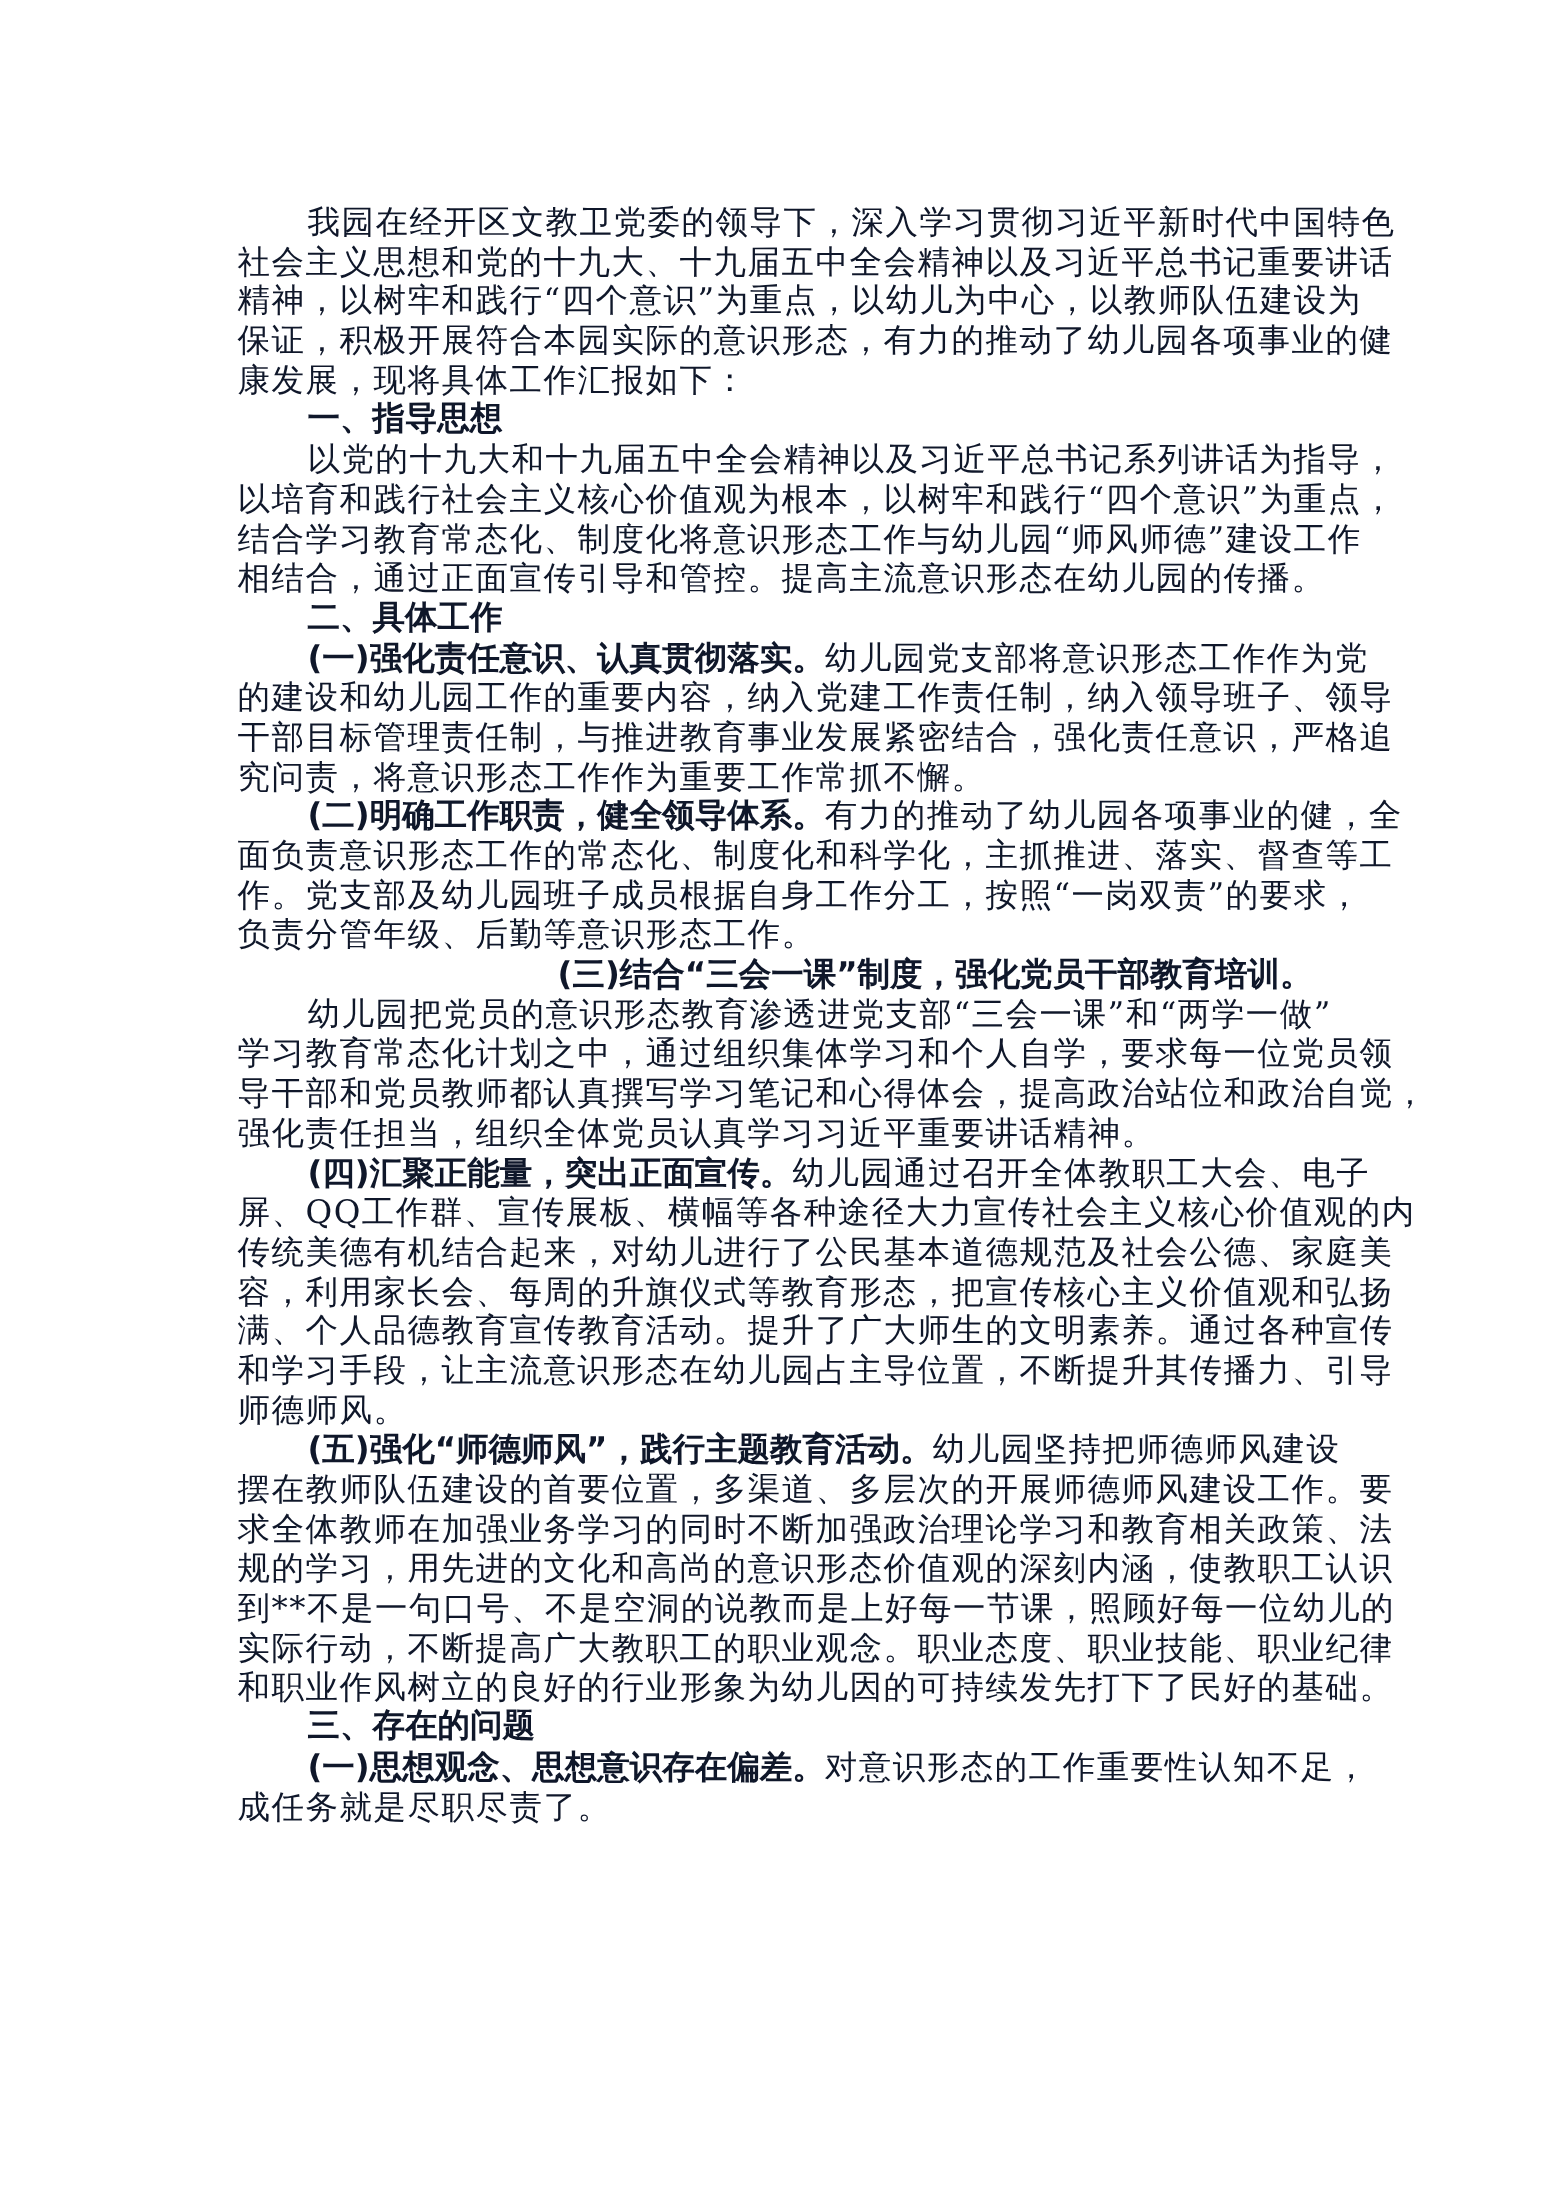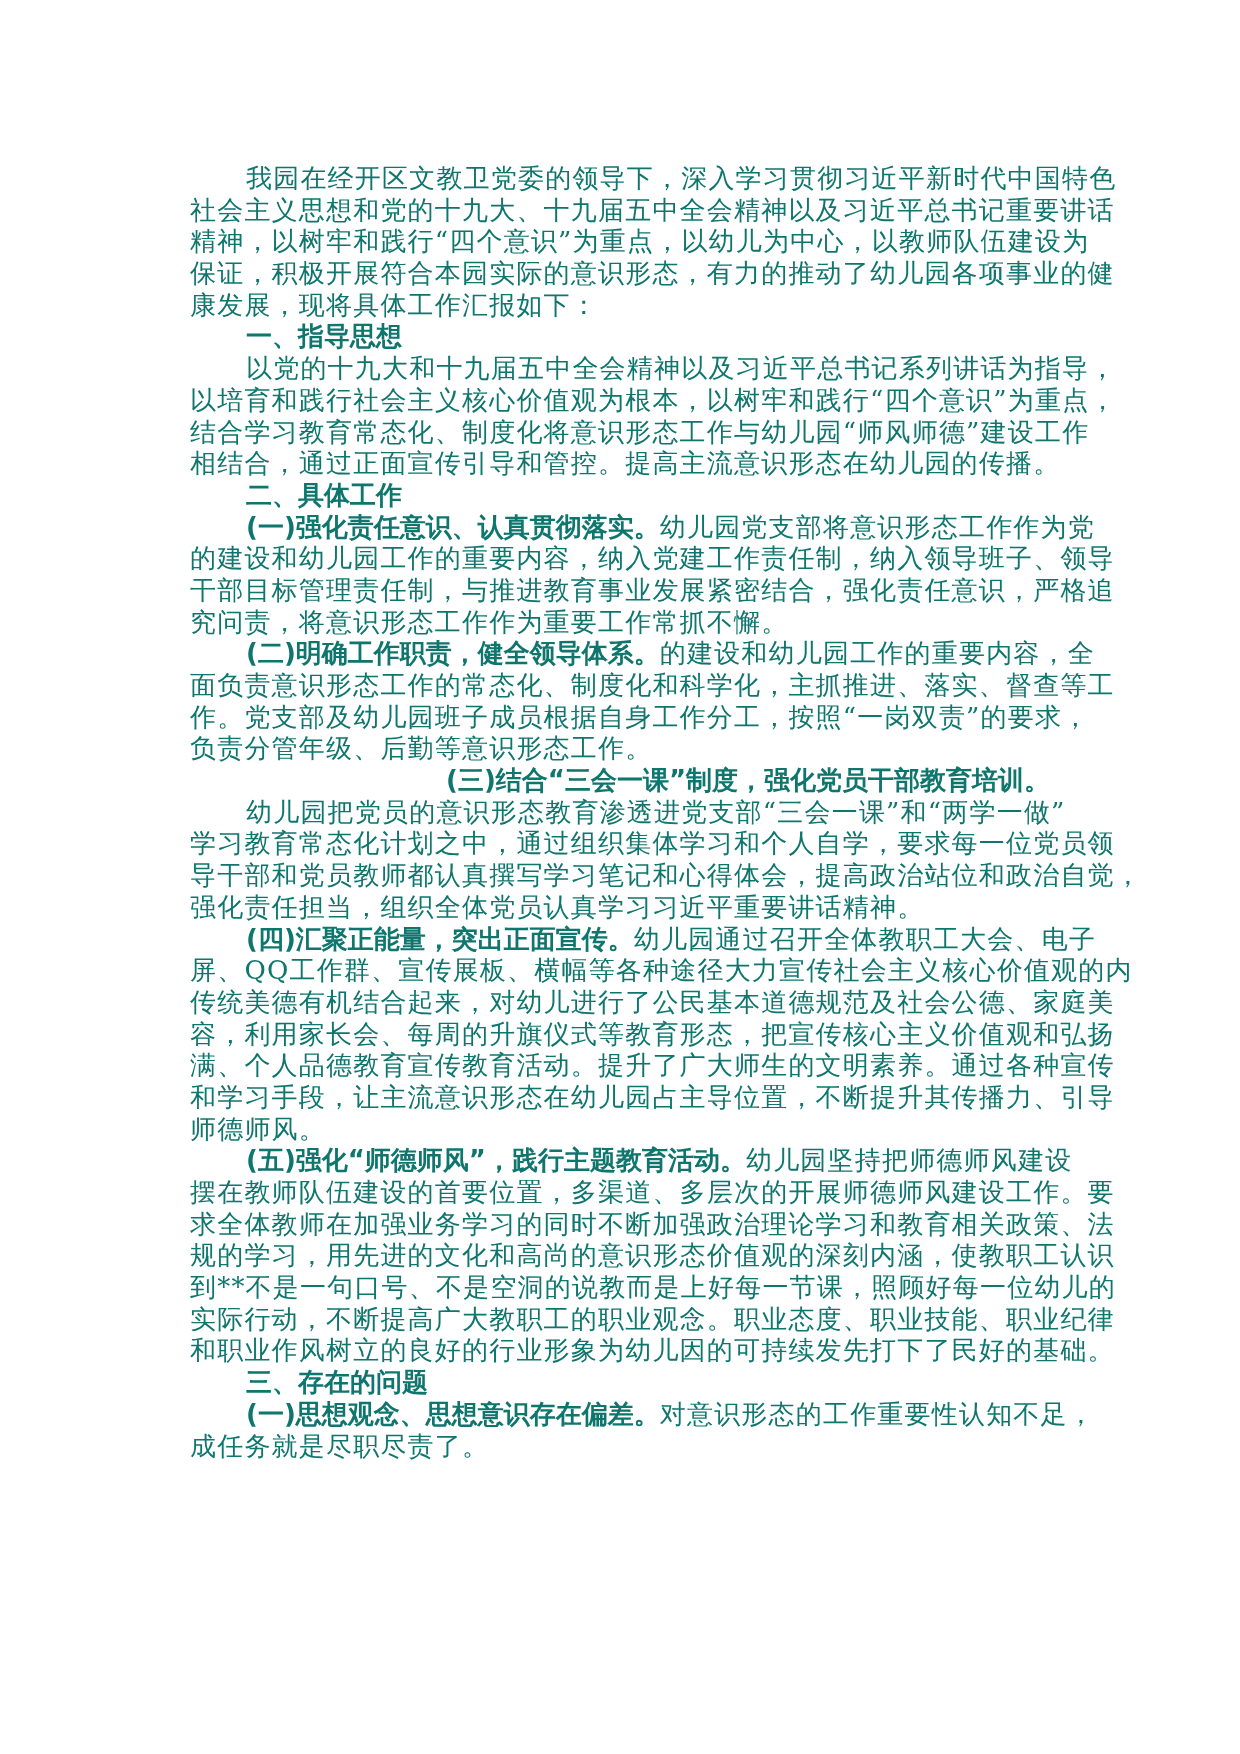--- a/index.html
+++ b/index.html
@@ -5,26 +5,26 @@
   html, body { margin: 0; padding: 0; background: #ffffff; }
   body { width: 1240px; height: 1754px; position: relative; overflow: hidden; }
   .page {
     position: absolute;
     left: 190px;
     top: 163px;
     width: 860px;
     font-family: "DejaVu Serif", "Liberation Serif", serif;
     font-size: 26px;
     line-height: 31.7px;
-    color: #0f766e;
+    color: #0f172a;
     letter-spacing: 1.2px;
   }
   .line { white-space: nowrap; height: 31.7px; }
   .indent { padding-left: 56px; }
-  .heading { font-family: Liberation Serif, serif; font-weight: bold; letter-spacing: 0px; }
+  .heading { font-family: Liberation Mono, monospace; font-weight: bold; letter-spacing: 0px; }
   .lead { font-family: "DejaVu Sans", "Liberation Sans", sans-serif; font-weight: bold; letter-spacing: 0px; text-align: right; }
 </style>
 </head>
 <body>
 
 <div class="page">
 
   <div>
     <div class="line indent">我园在经开区文教卫党委的领导下，深入学习贯彻习近平新时代中国特色</div>
     <div class="line">社会主义思想和党的十九大、十九届五中全会精神以及习近平总书记重要讲话</div>
@@ -44,21 +44,21 @@
   <div class="line indent heading">二、具体工作</div>
 
   <div>
     <div class="line indent"><span class="lead">(一)强化责任意识、认真贯彻落实。</span><span>幼儿园党支部将意识形态工作作为党</span></div>
     <div class="line">的建设和幼儿园工作的重要内容，纳入党建工作责任制，纳入领导班子、领导</div>
     <div class="line">干部目标管理责任制，与推进教育事业发展紧密结合，强化责任意识，严格追</div>
     <div class="line">究问责，将意识形态工作作为重要工作常抓不懈。</div>
   </div>
 
   <div>
-    <div class="line indent"><span class="lead">(二)明确工作职责，健全领导体系。</span><span>的建设和幼儿园工作的重要内容，全</span></div>
+    <div class="line indent"><span class="lead">(二)明确工作职责，健全领导体系。</span><span>有力的推动了幼儿园各项事业的健，全</span></div>
     <div class="line">面负责意识形态工作的常态化、制度化和科学化，主抓推进、落实、督查等工</div>
     <div class="line">作。党支部及幼儿园班子成员根据自身工作分工，按照“一岗双责”的要求，</div>
     <div class="line">负责分管年级、后勤等意识形态工作。</div>
   </div>
 
   <div>
     <div class="line indent lead">(三)结合“三会一课”制度，强化党员干部教育培训。</div>
     <div class="line indent">幼儿园把党员的意识形态教育渗透进党支部“三会一课”和“两学一做”</div>
     <div class="line">学习教育常态化计划之中，通过组织集体学习和个人自学，要求每一位党员领</div>
     <div class="line">导干部和党员教师都认真撰写学习笔记和心得体会，提高政治站位和政治自觉，</div>

